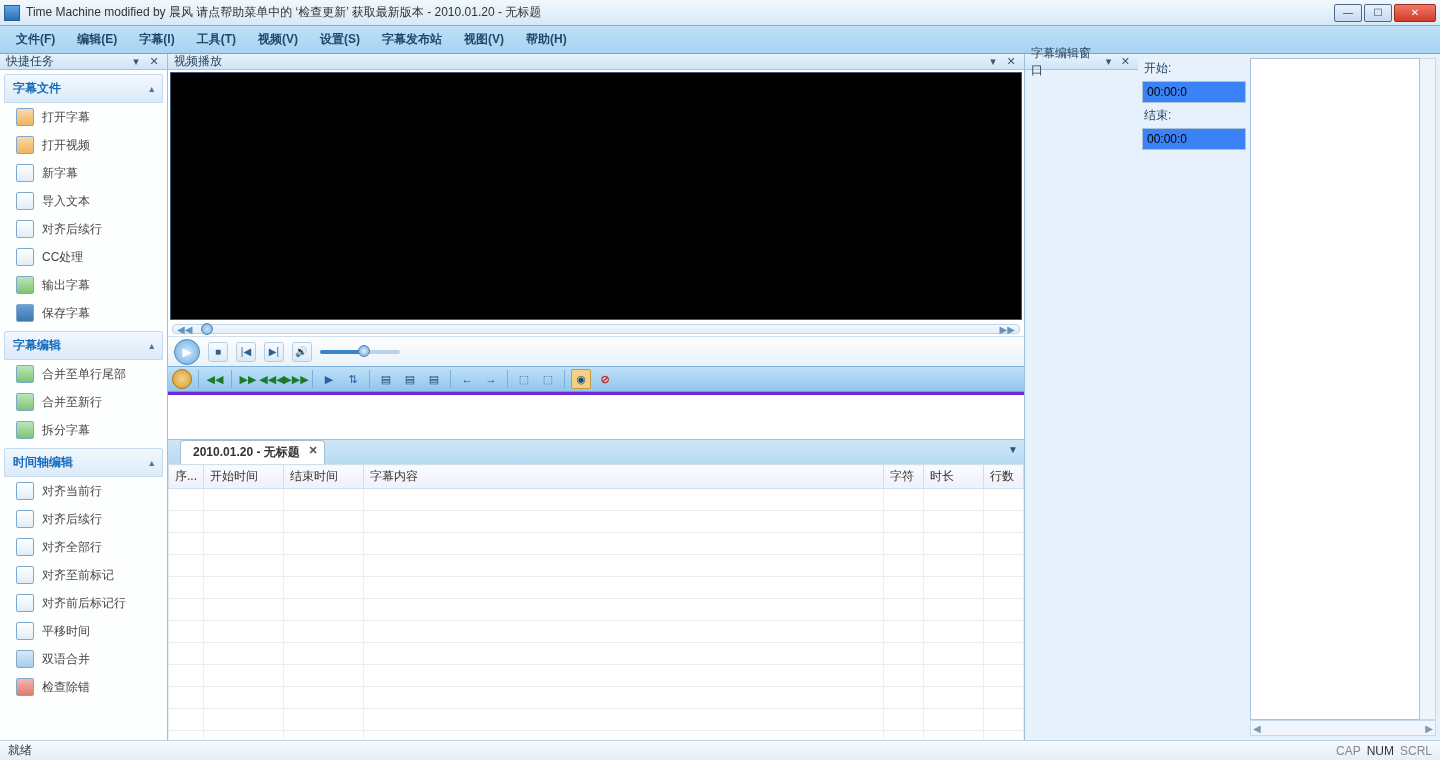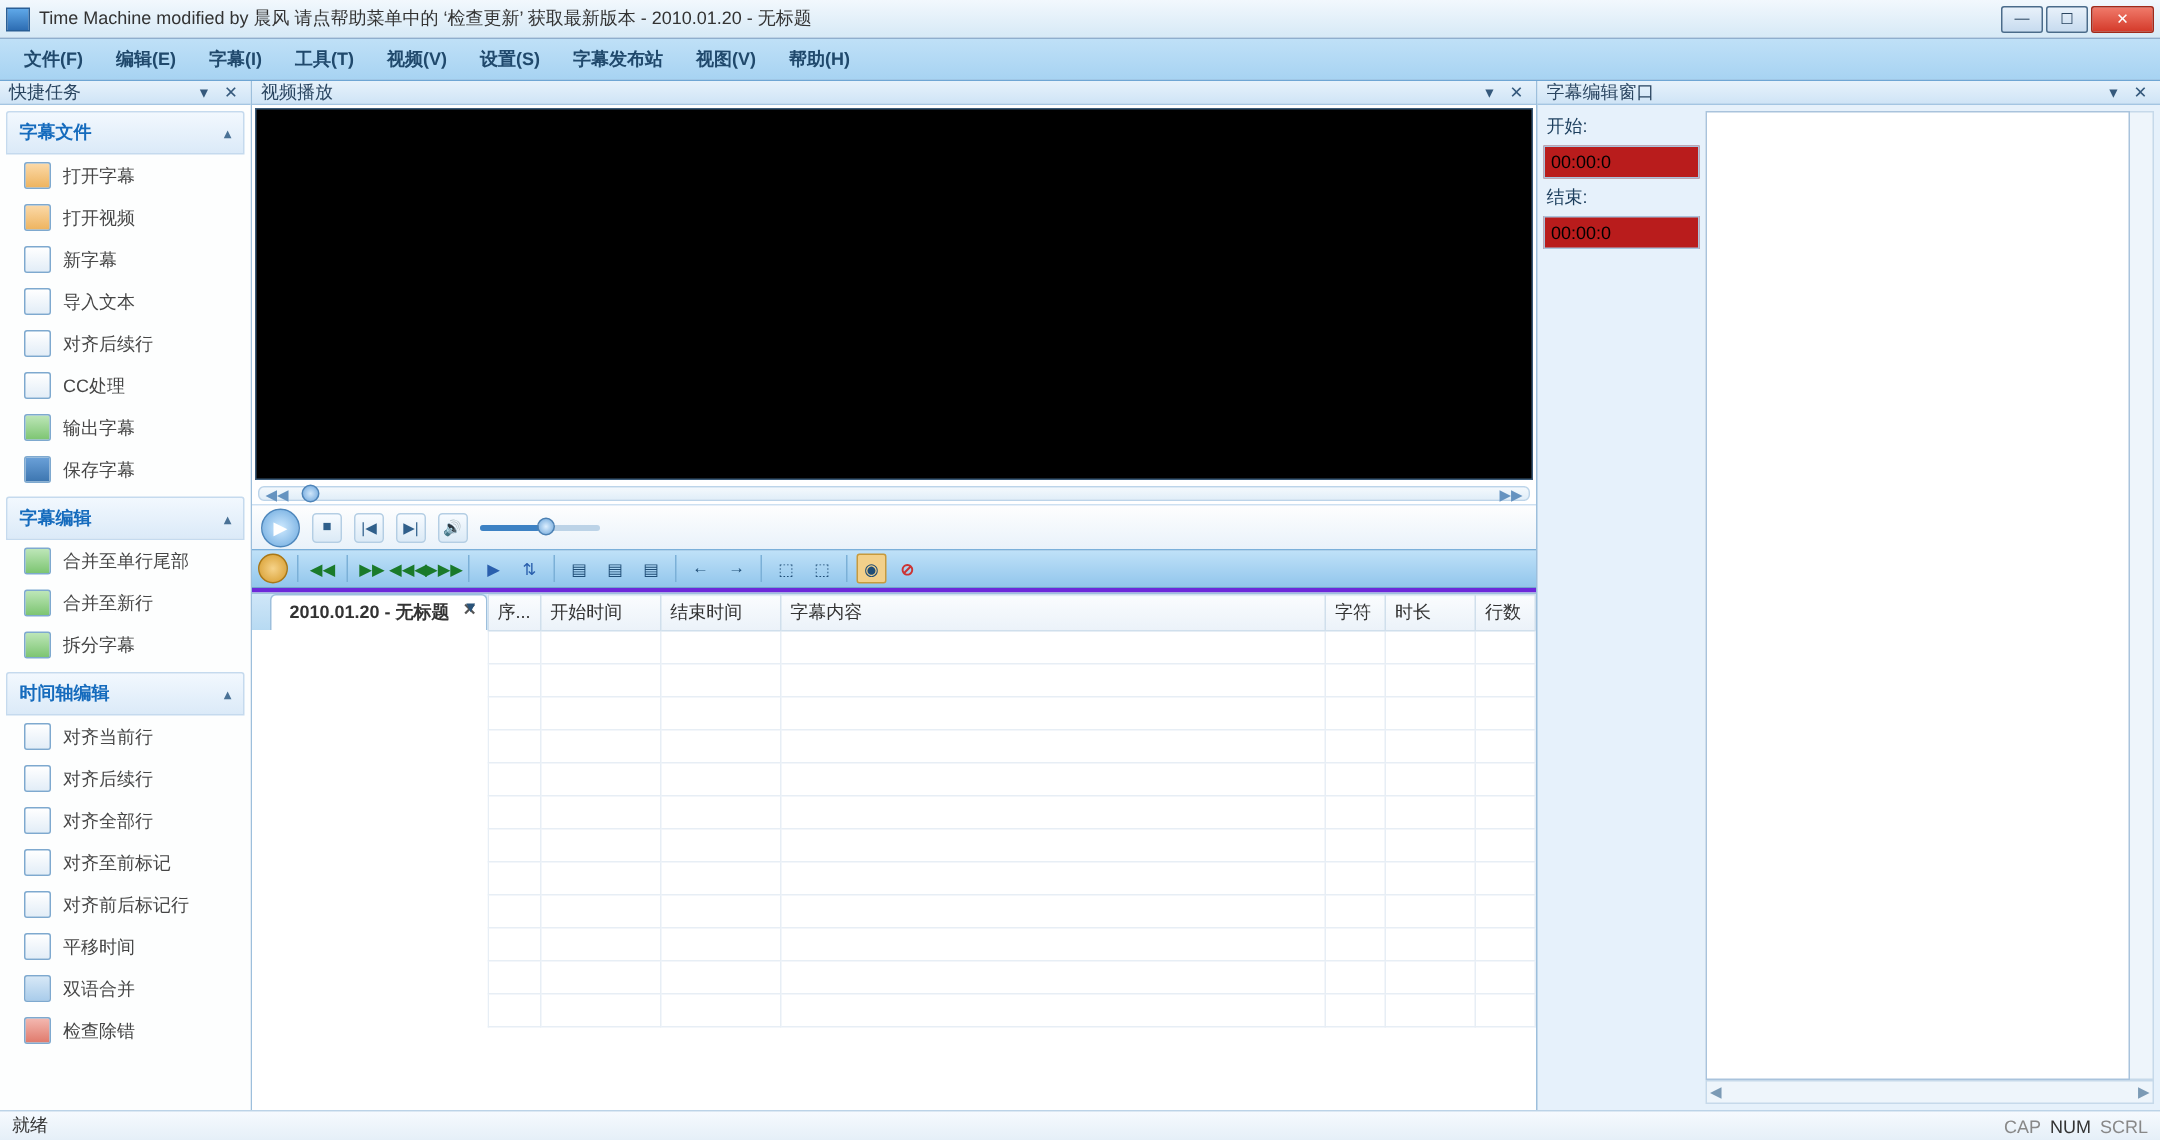--- a/index.html
+++ b/index.html
@@ -55,37 +55,37 @@
   .vol-track .knob { position:absolute; left:48%; top:-5px; width:12px; height:12px; border-radius:50%; background:radial-gradient(#dcefff,#6ba4d9); border:1px solid #4c81b3;}
   
   .tool-strip { height:26px; background:linear-gradient(#bfe1f8,#92c6ec); border-top:1px solid #7bb0da; border-bottom:1px solid #6ca4d1; display:flex; align-items:center; padding:0 4px; gap:4px; }
   .ts-sep { width:1px; height:18px; background:#7bb0d7; margin:0 2px; }
   .ts-btn { width:20px; height:20px; border:1px solid transparent; display:flex; align-items:center; justify-content:center; font-size:11px; color:#1f4d76; cursor:default; border-radius:2px;}
   .ts-btn.active { background:#f2d08a; border-color:#c79a3c; }
   .ts-btn.globe { background: radial-gradient(#f6d38a,#d59a2a); border-radius:50%; border:1px solid #a97716;}
   .ts-btn.redx { color:#c33; font-weight:bold;}
 
   
-  .grid-area { flex:1; display:flex; flex-direction:row; min-height:0; border-top:1px solid #9dbfdc; }
+  .grid-area { flex:1; display:flex; flex-direction:column; min-height:0; border-top:1px solid #9dbfdc;margin-top:44px; }
   .tabstrip { height:24px; background:linear-gradient(#cfe6f8,#b7daf2); display:flex; align-items:flex-end; padding-left:12px; position:relative; }
   .tabstrip .dropdown { position:absolute; right:6px; top:4px; font-size:10px; color:#2a547a; cursor:default;}
   .doc-tab { background:#fff; border:1px solid #9dbfdc; border-bottom:none; border-radius:4px 4px 0 0; padding:3px 24px 3px 12px; font-weight:bold; color:#333; display:flex; align-items:center; position:relative;}
   .doc-tab .close { position:absolute; right:6px; top:3px; font-size:11px; color:#555; cursor:default;}
   .grid { flex:1; background:#fff; overflow:auto; }
   table.subgrid { border-collapse:collapse; width:100%; }
   table.subgrid th { background:linear-gradient(#fafcfe,#ebf2f9); border:1px solid #d0dfec; color:#333; font-weight:normal; text-align:left; padding:3px 6px; height:22px; }
   table.subgrid td { border:1px solid #e7eef5; height:22px; padding:2px 6px; }
   .col-idx{width:32px;} .col-start{width:80px;} .col-end{width:80px;} .col-content{} .col-chars{width:40px;} .col-dur{width:60px;} .col-lines{width:40px;}
 
   
-  .right-panel { width:416px; border-left:1px solid #9dbfdc; display:flex; flex-direction:column; background:#e6f1fb; }
+  .right-panel { width:416px; border-left:1px solid #9dbfdc; display:flex; flex-direction:row; background:#e6f1fb; }
   .editor-body { flex:1; display:flex; padding:4px; gap:4px; min-height:0;}
   .time-col { width:104px; display:flex; flex-direction:column; gap:2px; }
   .time-label { color:#1c3e5d; padding:2px 2px; }
-  .time-input { background:#b91c1c; border:1px solid #a9c3dc; padding:3px 4px; font-size:12px; width:100%; }
+  .time-input { background:#3b82f6; border:1px solid #a9c3dc; padding:3px 4px; font-size:12px; width:100%; }
   .text-col { flex:1; display:flex; flex-direction:column; }
   .sub-textarea { flex:1; background:#fff; border:1px solid #a9c3dc; resize:none; font-size:12px; padding:4px; }
   .sub-textarea-scroll { width:16px; background:#eef5fb; border:1px solid #c6d9ea; border-left:none;}
   .text-wrap { flex:1; display:flex; }
   .hscroll { height:16px; background:#eef5fb; border:1px solid #c6d9ea; margin-top:0; display:flex; align-items:center; justify-content:space-between; padding:0 2px; color:#7b9ab5; font-size:10px;}
   
   
   .statusbar { height:20px; background:linear-gradient(#f6fafe,#e5eff8); border-top:1px solid #bcd3e7; display:flex; align-items:center; padding:0 8px; color:#333; font-size:12px;}
   .statusbar .right { margin-left:auto; display:flex; gap:6px; color:#888;align-items:flex-end;}
   .statusbar .right span.on { color:#333; }

